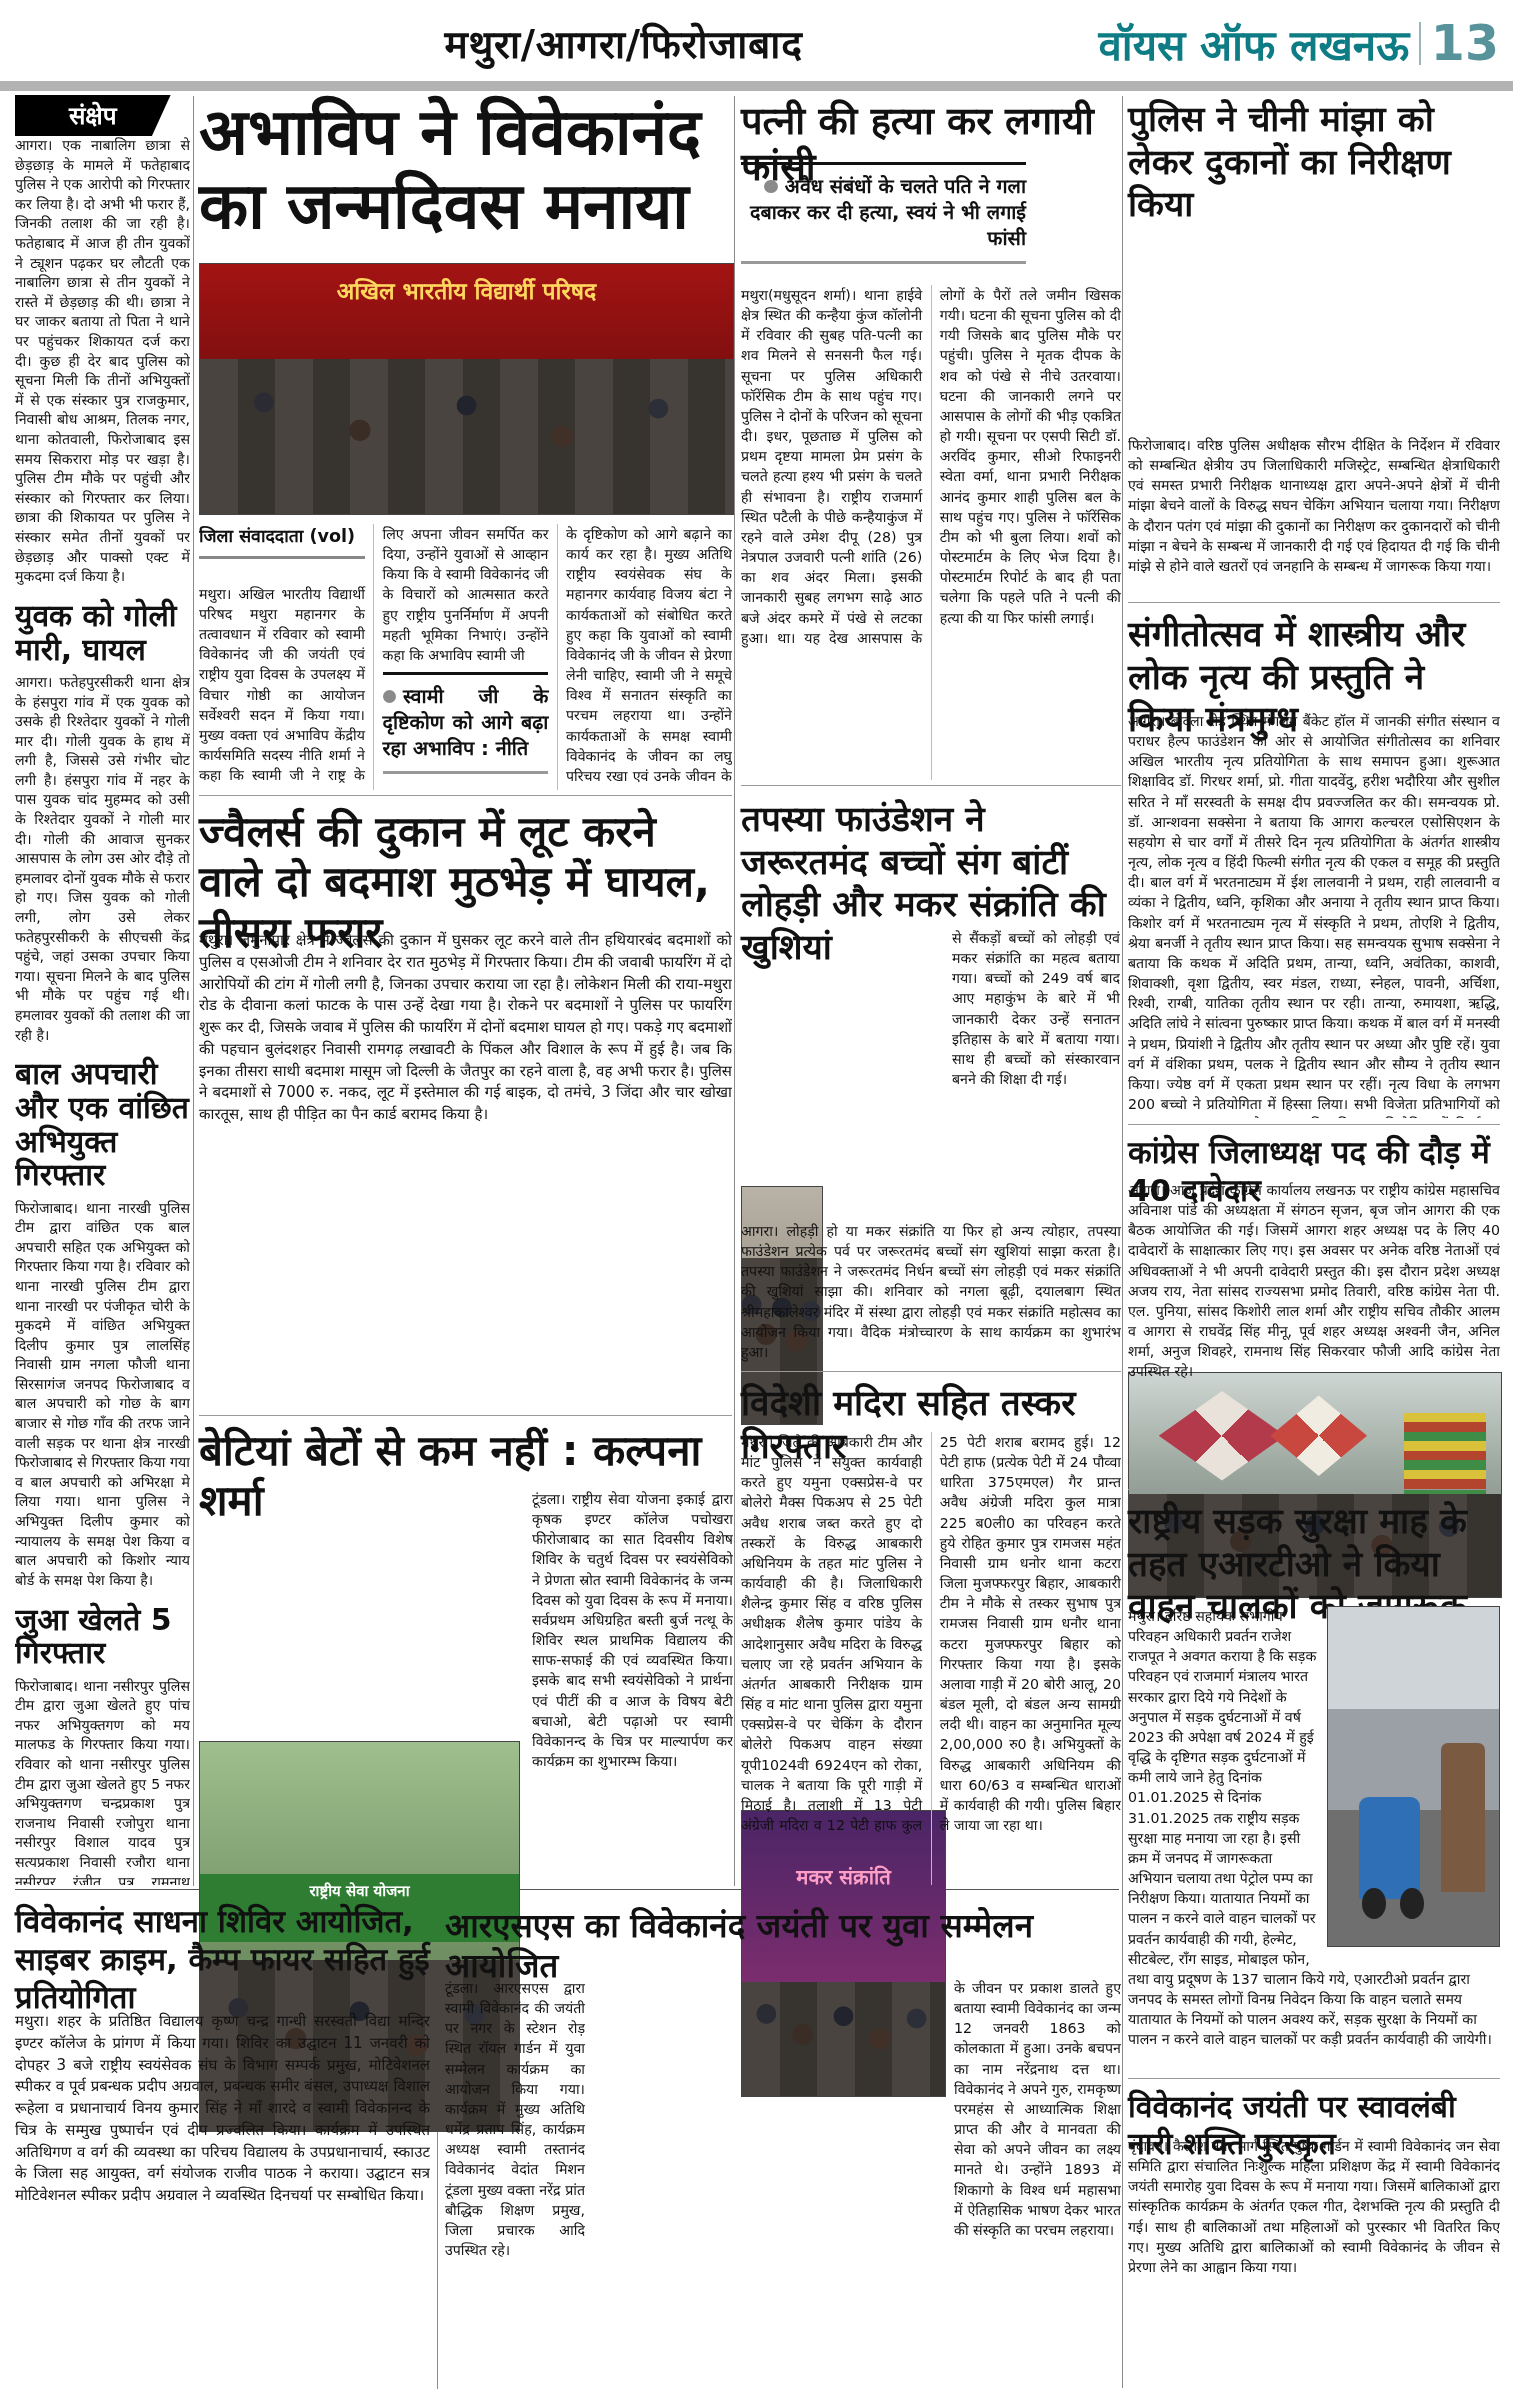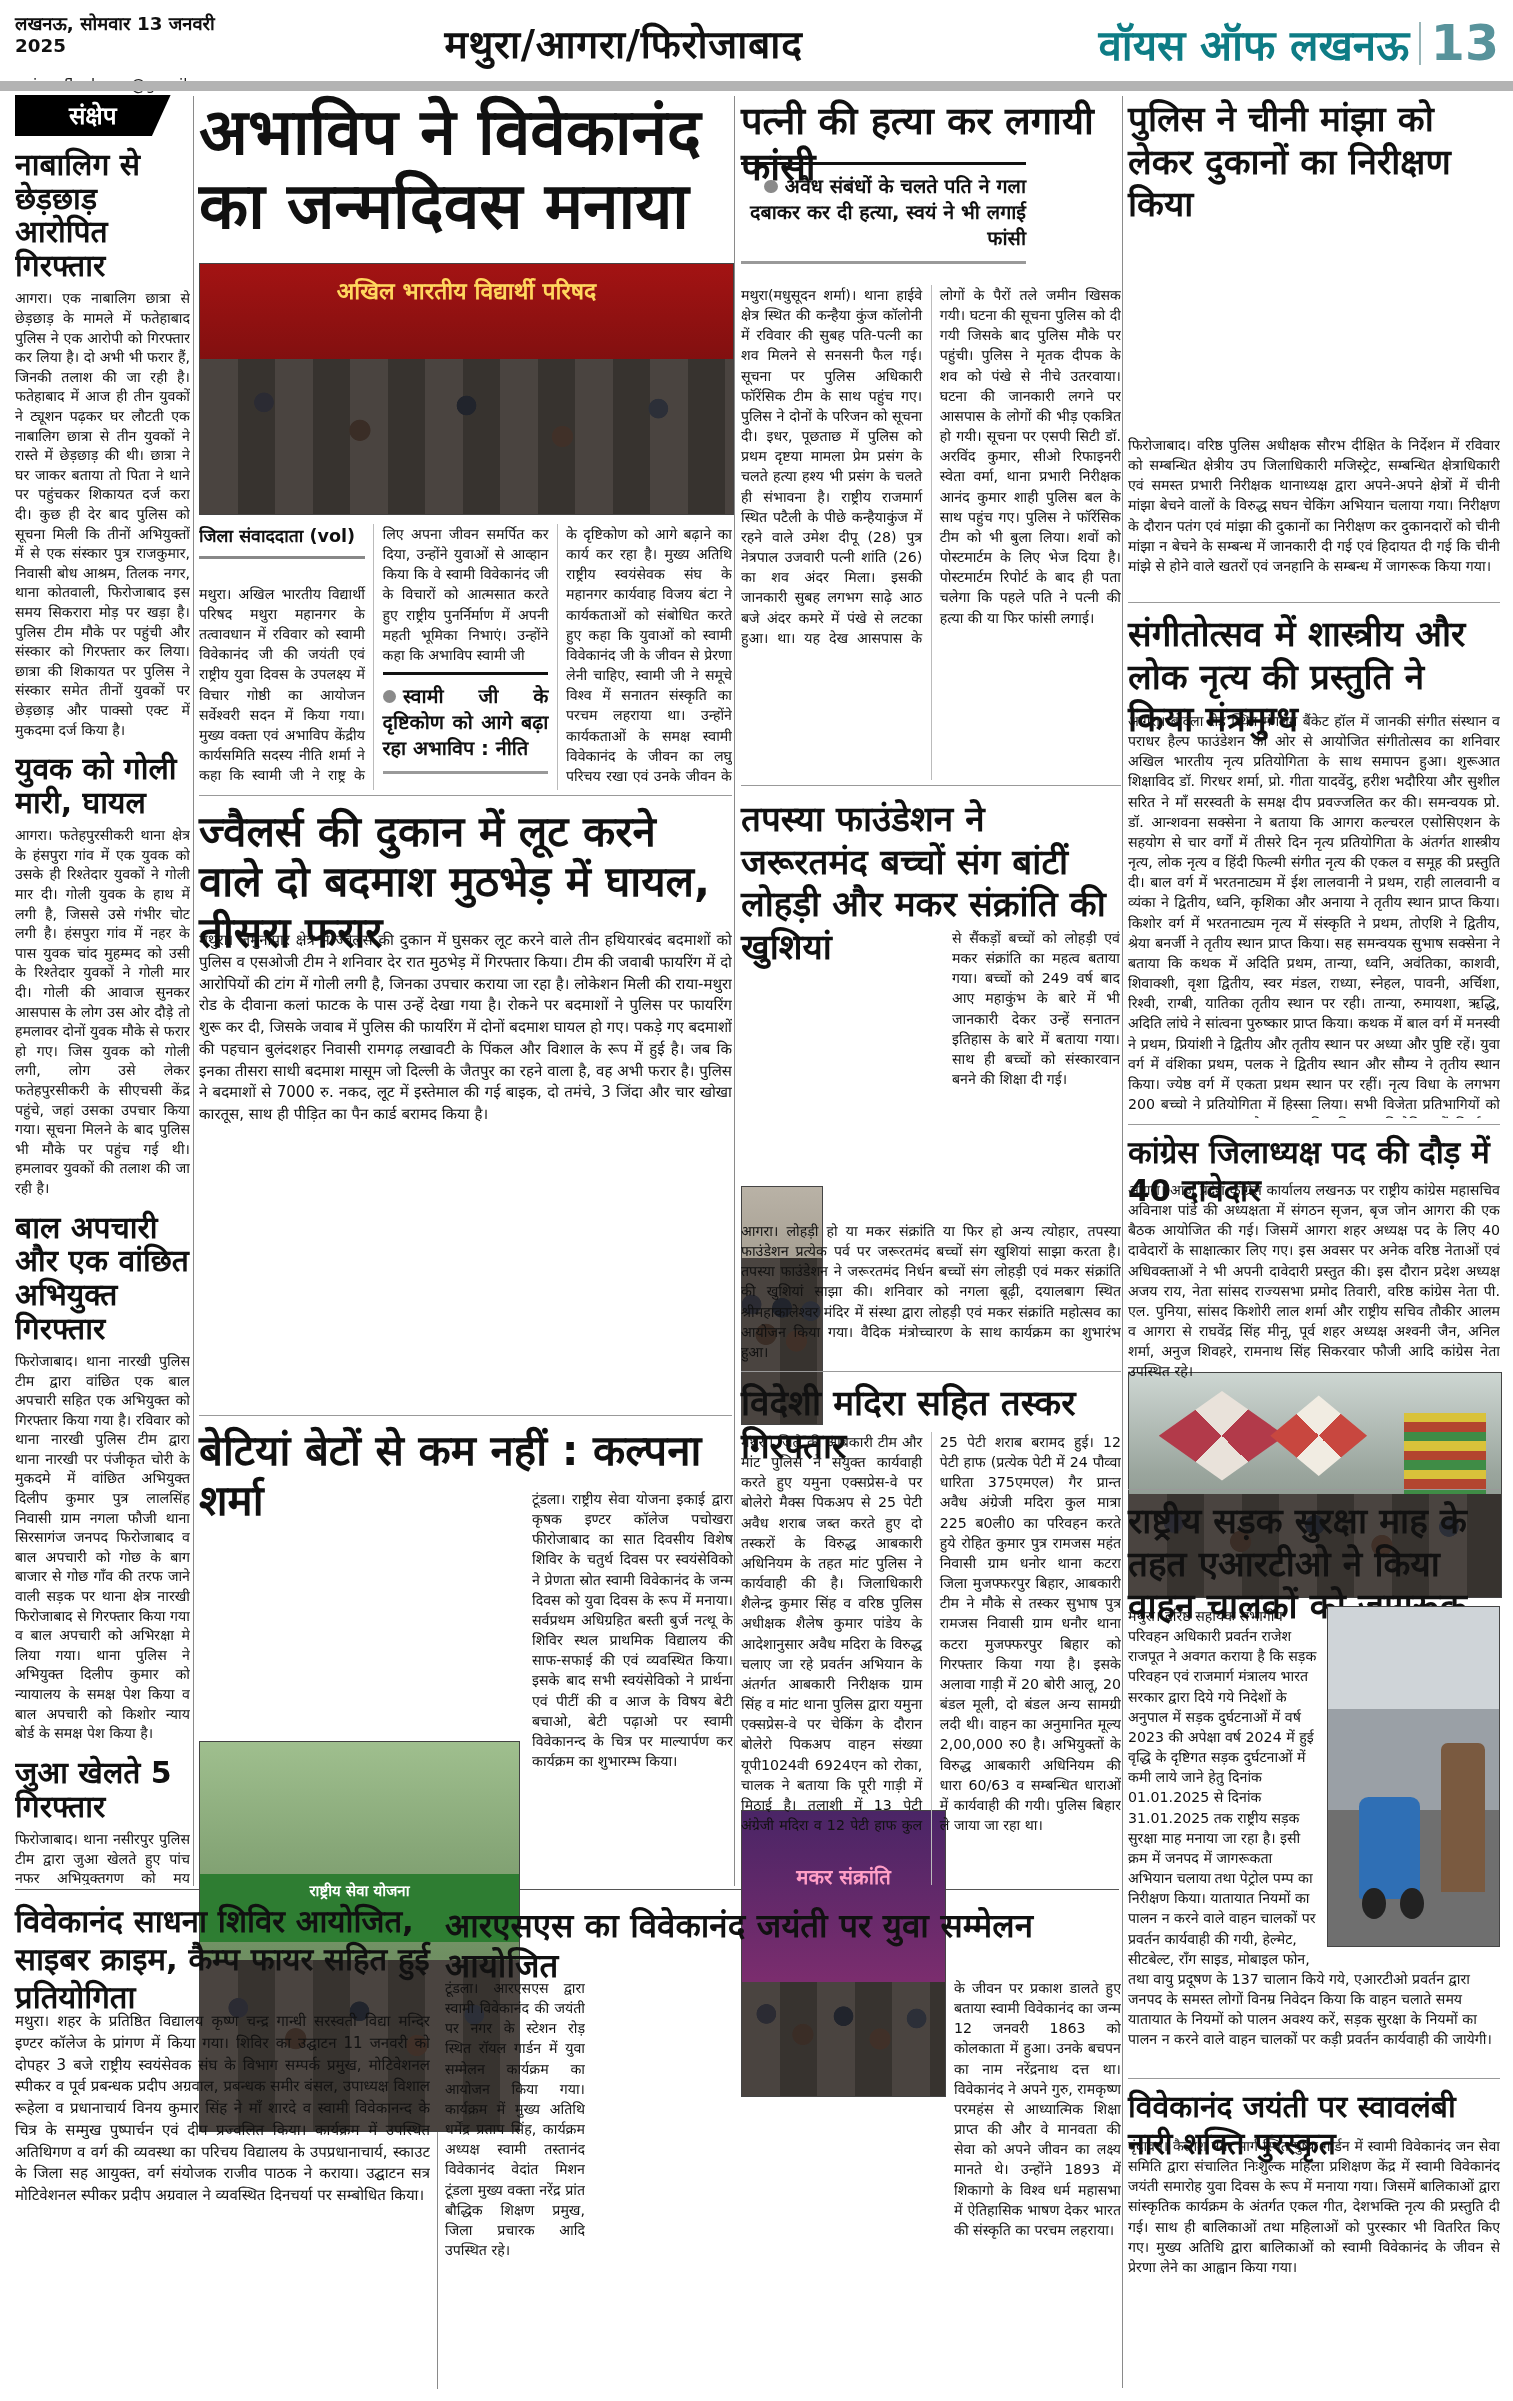--- a/index.html
+++ b/index.html
@@ -49,41 +49,36 @@
           radial-gradient(circle at 50% 30%, #21242c 0 9.5px, transparent 10.2px),
           radial-gradient(circle at 68% 50%, #403028 0 10.2px, transparent 11px),
           radial-gradient(circle at 86% 32%, #2c2f38 0 9.5px, transparent 10.2px),
           repeating-linear-gradient(90deg,#4a4440 0 38px,#37332f 38px 75px);}
 </style>
 </head>
 <body>
 
 <div id="page">
 
-  <div class="abs" style="left:15px;top:9.5px;width:244px;">
-    <div class="dateline">लखनऊ, सोमवार 13 जनवरी 2025</div>
-    <div class="email" style="margin-top:20.3px;">voiceoflucknow@gmail.com</div>
-  </div>
   <div class="abs section-title" style="left:332px;top:16.3px;width:583px;">मथुरा/आगरा/फिरोजाबाद</div>
   <div class="abs" style="left:1058px;top:15px;width:441px;display:flex;align-items:center;justify-content:flex-end;gap:9.5px;">
     <span class="masthead" style="color:#0e7c85;">वॉयस ऑफ लखनऊ</span>
     <span style="width:2.7px;height:43px;background:#9ab6b9;display:inline-block;"></span>
     <span class="pageno" style="color:#58939b;">13</span>
   </div>
   <div class="grayband" style="top:81px;"></div>
 
   <div class="rule-v" style="left:193px;top:96px;height:1790px;"></div>
   <div class="rule-v" style="left:734px;top:96px;height:1790px;"></div>
   <div class="rule-v" style="left:1122px;top:96px;height:2292px;"></div>
   <div class="rule-v" style="left:437px;top:1899px;height:490px;"></div>
   <div class="rule-h" style="left:15px;top:1889px;width:1104px;"></div>
 
   <div class="abs clip" style="left:15px;top:95px;width:175px;height:1790px;">
     <div class="brief-tab">संक्षेप</div>
-    <div class="brief-h">नाबालिग से छेड़छाड़ आरोपित गिरफ्तार</div>
     <div class="brief-b">आगरा। एक नाबालिग छात्रा से छेड़छाड़ के मामले में फतेहाबाद पुलिस ने एक आरोपी को गिरफ्तार कर लिया है। दो अभी भी फरार हैं, जिनकी तलाश की जा रही है। फतेहाबाद में आज ही तीन युवकों ने ट्यूशन पढ़कर घर लौटती एक नाबालिग छात्रा से तीन युवकों ने रास्ते में छेड़छाड़ की थी। छात्रा ने घर जाकर बताया तो पिता ने थाने पर पहुंचकर शिकायत दर्ज करा दी। कुछ ही देर बाद पुलिस को सूचना मिली कि तीनों अभियुक्तों में से एक संस्कार पुत्र राजकुमार, निवासी बोध आश्रम, तिलक नगर, थाना कोतवाली, फिरोजाबाद इस समय सिकरारा मोड़ पर खड़ा है। पुलिस टीम मौके पर पहुंची और संस्कार को गिरफ्तार कर लिया। छात्रा की शिकायत पर पुलिस ने संस्कार समेत तीनों युवकों पर छेड़छाड़ और पाक्सो एक्ट में मुकदमा दर्ज किया है।</div>
     <div class="brief-h">युवक को गोली मारी, घायल</div>
     <div class="brief-b">आगरा। फतेहपुरसीकरी थाना क्षेत्र के हंसपुरा गांव में एक युवक को उसके ही रिश्तेदार युवकों ने गोली मार दी। गोली युवक के हाथ में लगी है, जिससे उसे गंभीर चोट लगी है। हंसपुरा गांव में नहर के पास युवक चांद मुहम्मद को उसी के रिश्तेदार युवकों ने गोली मार दी। गोली की आवाज सुनकर आसपास के लोग उस ओर दौड़े तो हमलावर दोनों युवक मौके से फरार हो गए। जिस युवक को गोली लगी, लोग उसे लेकर फतेहपुरसीकरी के सीएचसी केंद्र पहुंचे, जहां उसका उपचार किया गया। सूचना मिलने के बाद पुलिस भी मौके पर पहुंच गई थी। हमलावर युवकों की तलाश की जा रही है।</div>
     <div class="brief-h">बाल अपचारी और एक वांछित अभियुक्त गिरफ्तार</div>
     <div class="brief-b">फिरोजाबाद। थाना नारखी पुलिस टीम द्वारा वांछित एक बाल अपचारी सहित एक अभियुक्त को गिरफ्तार किया गया है। रविवार को थाना नारखी पुलिस टीम द्वारा थाना नारखी पर पंजीकृत चोरी के मुकदमे में वांछित अभियुक्त दिलीप कुमार पुत्र लालसिंह निवासी ग्राम नगला फौजी थाना सिरसागंज जनपद फिरोजाबाद व बाल अपचारी को गोछ के बाग बाजार से गोछ गाँव की तरफ जाने वाली सड़क पर थाना क्षेत्र नारखी फिरोजाबाद से गिरफ्तार किया गया व बाल अपचारी को अभिरक्षा मे लिया गया। थाना पुलिस ने अभियुक्त दिलीप कुमार को न्यायालय के समक्ष पेश किया व बाल अपचारी को किशोर न्याय बोर्ड के समक्ष पेश किया है।</div>
     <div class="brief-h">जुआ खेलते 5 गिरफ्तार</div>
     <div class="brief-b">फिरोजाबाद। थाना नसीरपुर पुलिस टीम द्वारा जुआ खेलते हुए पांच नफर अभियुक्तगण को मय मालफड के गिरफ्तार किया गया। रविवार को थाना नसीरपुर पुलिस टीम द्वारा जुआ खेलते हुए 5 नफर अभियुक्तगण चन्द्रप्रकाश पुत्र राजनाथ निवासी रजोपुरा थाना नसीरपुर विशाल यादव पुत्र सत्यप्रकाश निवासी रजौरा थाना नसीरपुर रंजीत पुत्र रामनाथ निवासी ग्राम कुतकपुर थाना नसीरपुर मिलन पुत्र मुन्शीलाल निवासी ग्राम नगला रामबख्श थाना नसीरपुर, अवनीश पुत्र चरन सिंह निवासी रजौपुरा थाना नसीरपुर फिरोजाबाद को जुआ खेलते हुये मालफड व जामातलाशी के कुल 4410 रुपये के साथ गिरफ्तार किया गया। थाना पुलिस ने जिसके सम्बंध में थाना पर 13 जी एक्ट पंजीकृत कर वैधिक कार्यवाही की है।</div>
   </div>
 
   <div class="abs h-lead" style="left:199px;top:95px;width:533px;">अभाविप ने विवेकानंद का जन्मदिवस मनाया</div>

